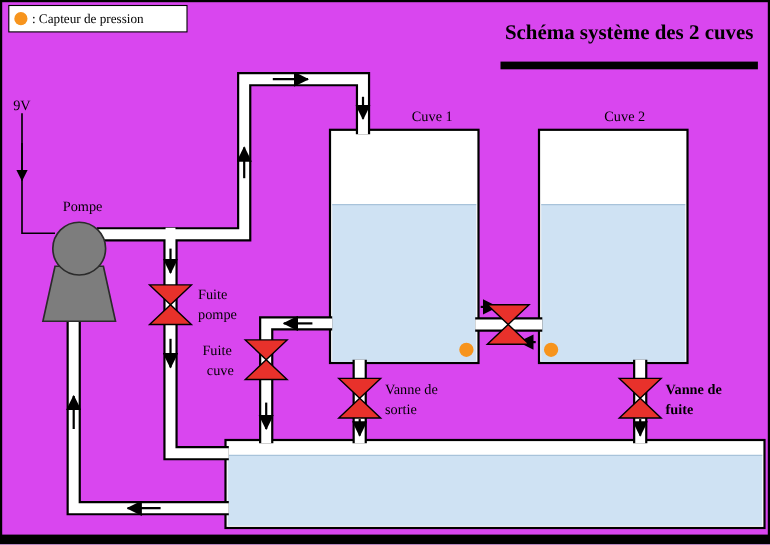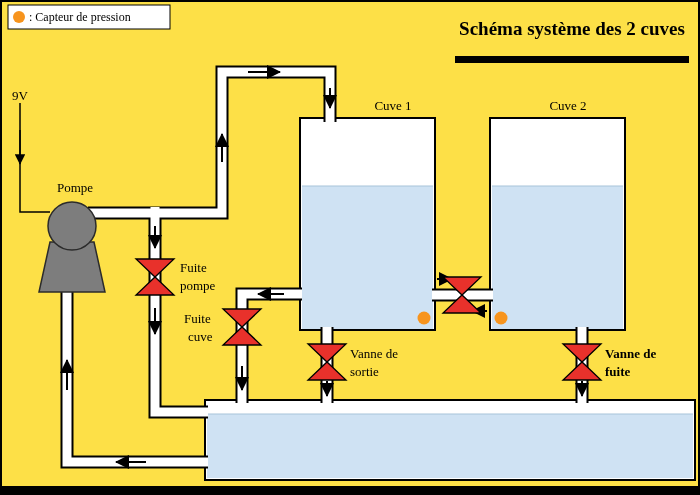--- a/index.html
+++ b/index.html
@@ -1,17 +1,17 @@
 <!DOCTYPE html>
 <html><head>
 <meta charset="utf-8">
 <style>
   html,body { margin:0; padding:0; background:#fff; }
   #stage {
-    position:relative; width:700px; height:495px; background:#fde047;
+    position:relative; width:700px; height:495px; background:#d946ef;
     font-family:"Liberation Serif", serif;
   }
   svg text {
     font-family:"Liberation Serif", serif;
     fill:#000;
     font-size:13px;
   }
   svg text.title { font-size:19px; font-weight:bold; }
   svg text.legend-text { font-size:12px; }
   svg text.bold { font-weight:bold; }

